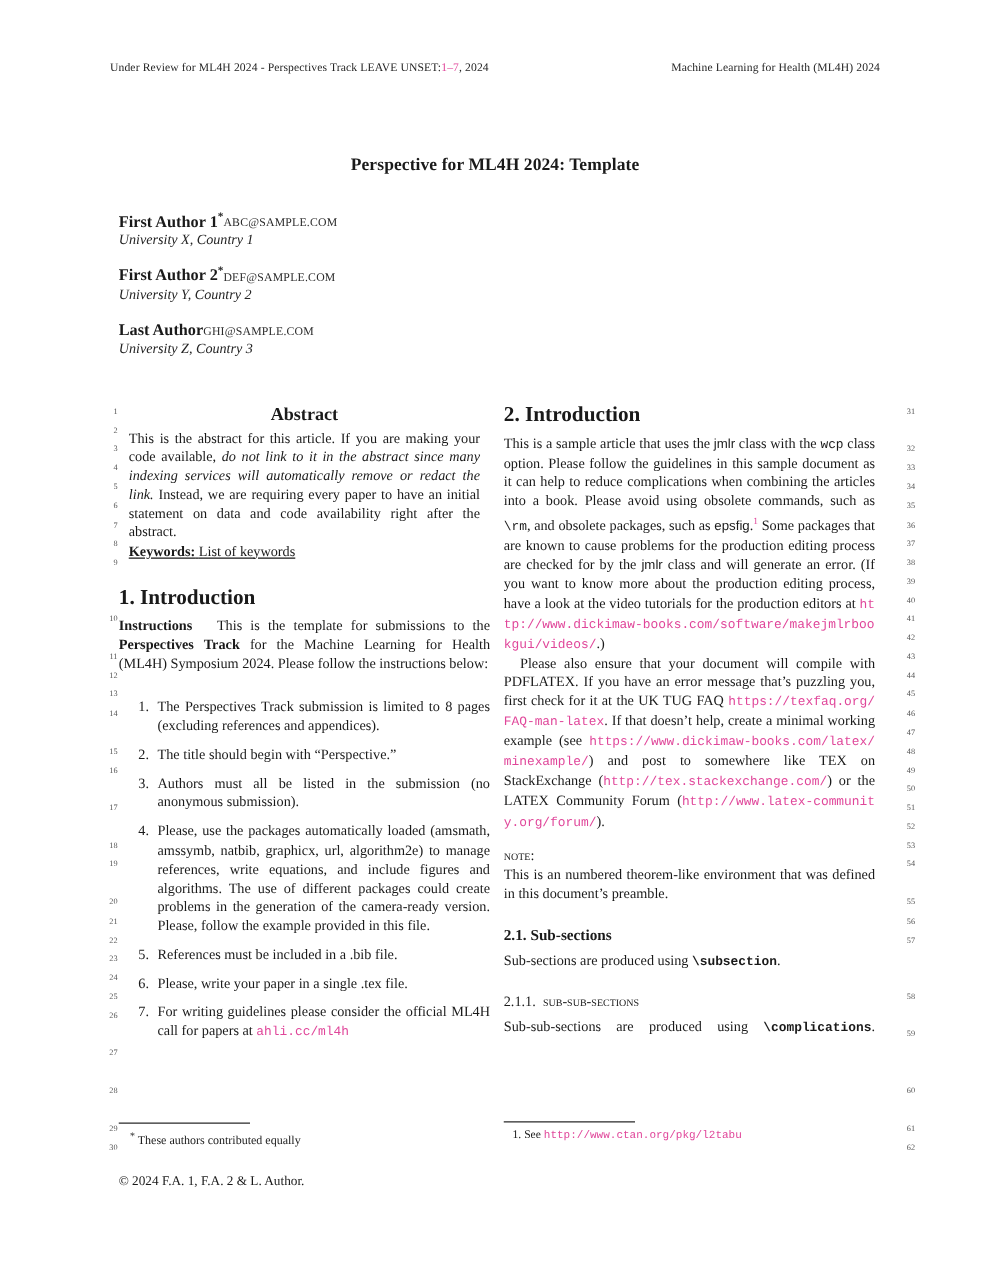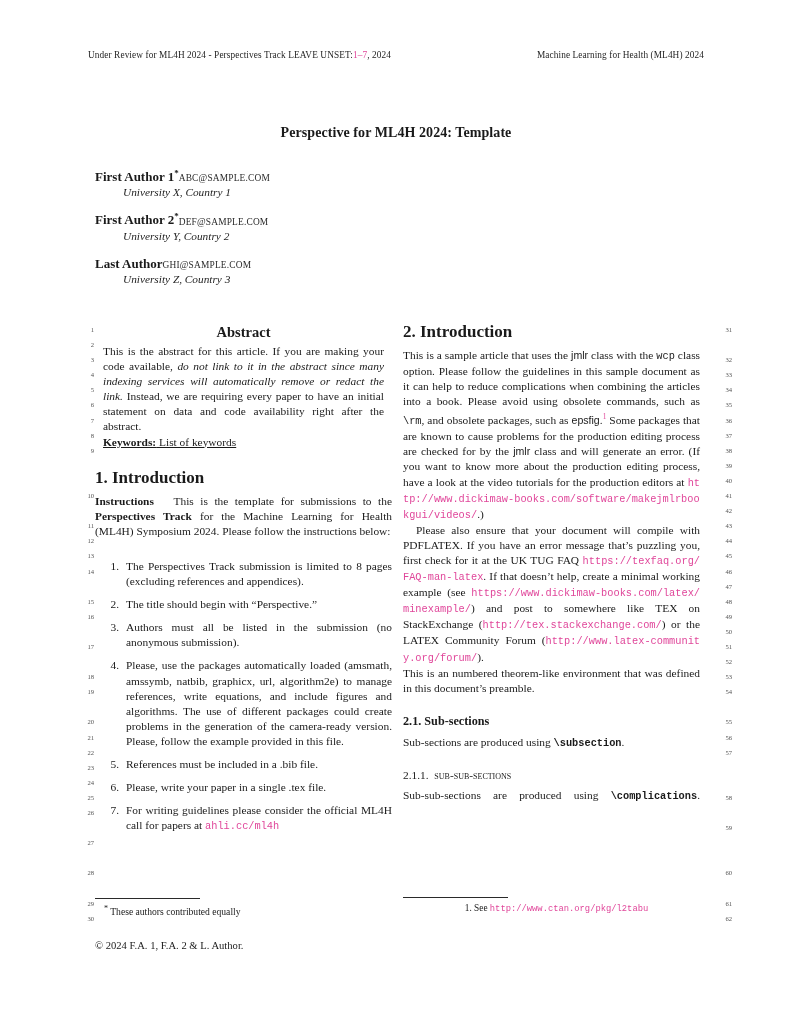--- a/index.html
+++ b/index.html
@@ -73,21 +73,20 @@
   .author-email {
     font-size: 9.4px;
     color: #2b2b2b;
     letter-spacing: 0.02em;
   }
   .author-affil {
     font-style: italic;
     font-size: 11.3px;
     margin-top: 1px;
     color: #242424;
-    margin-left: 28px;
   }
 
   
   .col {
     position: absolute;
     top: 322px;
     width: 297px;
     font-size: 11.4px;
     line-height: 15.1px;
     text-align: justify;
@@ -202,21 +201,20 @@
   .footnote-left .fntext {
     font-size: 9.6px;
     margin-top: 5px;
     padding-left: 9px;
   }
   .footnote-right {
     position: absolute;
     left: 403px;
     top: 897px;
     width: 300px;
-    text-align: center;
   }
   .footnote-right .fntext {
     font-size: 9.3px;
     margin-top: 5px;
     padding-left: 7px;
   }
   .copyright {
     position: absolute;
     left: 95px;
     top: 940px;
@@ -374,20 +372,21 @@
   </div>
 
   <div class="col col-right">
 
     <h2 class="sec" style="margin-top:0;">2.  Introduction</h2>
 
     <p class="para"><span>This is a sample article that uses the </span><span class="sf">jmlr</span><span> class with the </span><span class="mono">wcp</span><span> class option. Please follow the guidelines in this sample document as it can help to reduce complications when combining the articles into a book. Please avoid using obsolete commands, such as </span><span class="mono">\rm</span><span>, and obsolete packages, such as </span><span class="sf">epsfig</span>.<sup class="fn">1</sup><span> Some packages that are known to cause problems for the production editing process are checked for by the </span><span class="sf">jmlr</span><span> class and will generate an error. (If you want to know more about the production editing process, have a look at the video tutorials for the production editors at </span><span class="url">http://www.dickimaw-books.com/software/makejmlrbookgui/videos/</span><span>.)</span></p>
 
     <p class="para"><span>Please also ensure that your document will compile with PDF</span><span>LATEX</span><span>. If you have an error message that’s puzzling you, first check for it at the UK TUG FAQ </span><span class="url">https://texfaq.org/FAQ-man-latex</span><span>. If that doesn’t help, create a minimal working example (see </span><span class="url">https://www.dickimaw-books.com/latex/minexample/</span><span>) and post to somewhere like </span><span>TEX</span><span> on StackExchange (</span><span class="url">http://tex.stackexchange.com/</span><span>) or the </span><span>LATEX</span><span> Community Forum (</span><span class="url">http://www.latex-community.org/forum/</span><span>).</span></p>
 
+    <p class="tight" style="margin-top:11px;"><span class="sc-note">Note:</span></p>
     <p class="tight">This is an numbered theorem-like environment that was defined in this document’s preamble.</p>
 
     <h3 class="subsec">2.1.  Sub-sections</h3>
 
     <p class="tight"><span>Sub-sections are produced using </span><b class="mono">\subsection</b><span>.</span></p>
 
     <h4 class="subsubsec"><span>2.1.1.</span>&nbsp;&nbsp;<span class="smallcaps">Sub-sub-sections</span></h4>
 
     <p class="tight spread"><span>Sub-sub-sections are produced using </span><b class="mono">\complications</b><span>.</span></p>
 

